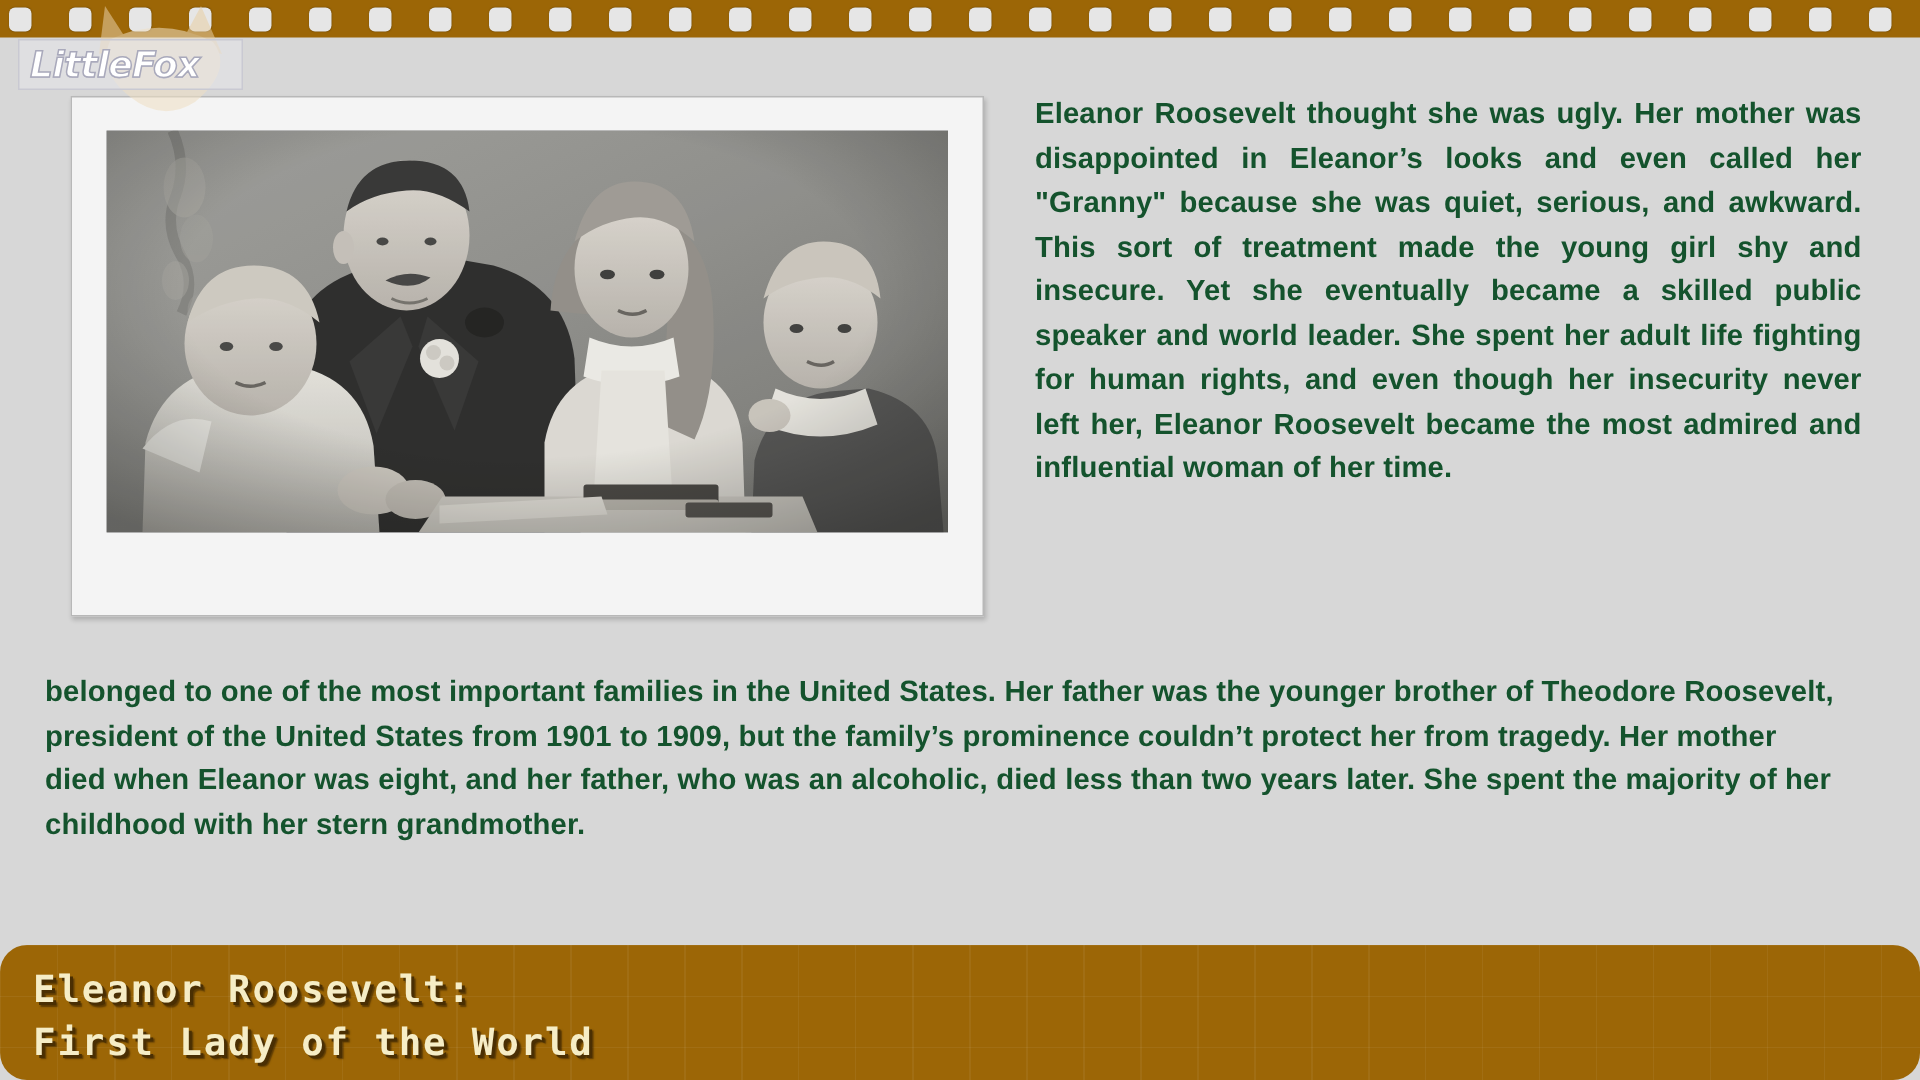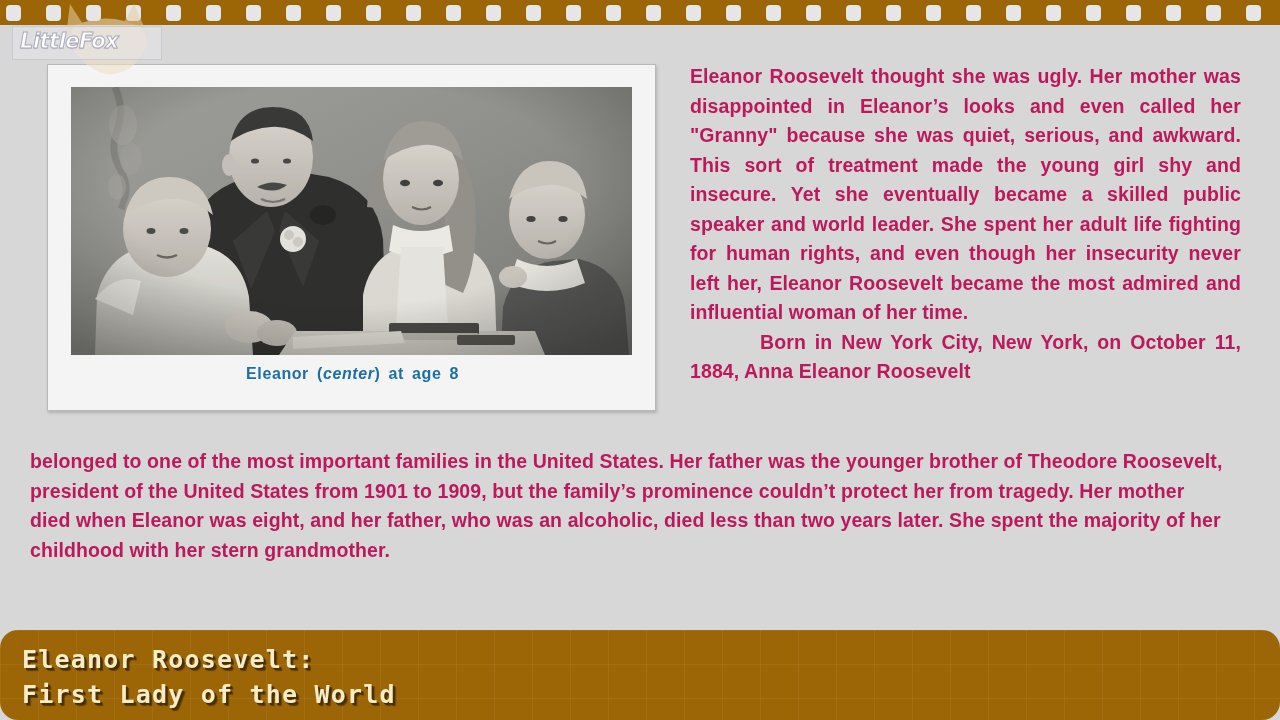--- a/index.html
+++ b/index.html
@@ -61,21 +61,21 @@
     position: absolute;
     top: 8px; left: 4px;
     width: 150px; height: 34px;
     border: 1px solid #c9c9d2;
     background: rgba(232,232,238,0.45);
   }
   .logo-text {
     position: absolute;
     top: 11px; left: 12px;
     font-family: "DejaVu Sans", sans-serif;
-    font-size: 21px;
+    font-size: 24px;
     font-weight: bold;
     font-style: italic;
     letter-spacing: -0.5px;
     color: #ffffff;
     -webkit-text-stroke: 1px #a9a9bb;
     text-shadow: 0 1px 0 #c3c3d0;
     white-space: nowrap;
   }
 
   
@@ -119,21 +119,21 @@
     width: 551px;
     z-index: 2;
   }
   .full-para {
     position: absolute;
     left: 30px; top: 447px;
     width: 1199px;
     z-index: 2;
   }
   .para {
-    color: #be185d;
+    color: #14532d;
     font-family: "Liberation Sans", sans-serif;
     font-size: 19.5px;
     font-weight: bold;
     line-height: 29.5px;
     text-align: justify;
     text-justify: inter-word;
     letter-spacing: 0.1px;
   }
   .para.indent { text-indent: 70px; }
   .para.last   { text-align: left; }
@@ -300,27 +300,25 @@
       <rect x="318" y="246" width="90" height="7" rx="2" fill="#b9b5ae"></rect>
       <rect x="386" y="248" width="58" height="10" rx="2" fill="#4a4745"></rect>
       <path d="M222 250 l108 -6 l4 12 l-112 6 Z" fill="#e3e0da"></path>
 
       <rect width="561" height="268" fill="url(#vig)"></rect>
       <rect width="561" height="268" fill="#c8c2b4" opacity="0.10"></rect>
     </svg>
   </div>
 
   <figcaption class="caption">
-    <div><span>Eleanor (</span><span class="it">center</span><span>) at age 8</span></div>
   </figcaption>
 </figure>
 
 <div class="col-right">
   <p class="para">Eleanor Roosevelt thought she was ugly. Her mother was disappointed in Eleanor’s looks and even called her "Granny" because she was quiet, serious, and awkward. This sort of treatment made the young girl shy and insecure. Yet she eventually became a skilled public speaker and world leader. She spent her adult life fighting for human rights, and even though her insecurity never left her, Eleanor Roosevelt became the most admired and influential woman of her time.</p>
-  <p class="para indent">Born in New York City, New York, on October 11, 1884, Anna Eleanor Roosevelt</p>
 </div>
 
 <div class="full-para">
   <p class="para last">belonged to one of the most important families in the United States. Her father was the younger brother of Theodore Roosevelt, president of the United States from 1901 to 1909, but the family’s prominence couldn’t protect her from tragedy. Her mother died when Eleanor was eight, and her father, who was an alcoholic, died less than two years later. She spent the majority of her childhood with her stern grandmother.</p>
 </div>
 
 <div class="title-bar">
   <div class="title-text">Eleanor Roosevelt:
 First Lady of the World</div>
 </div>

